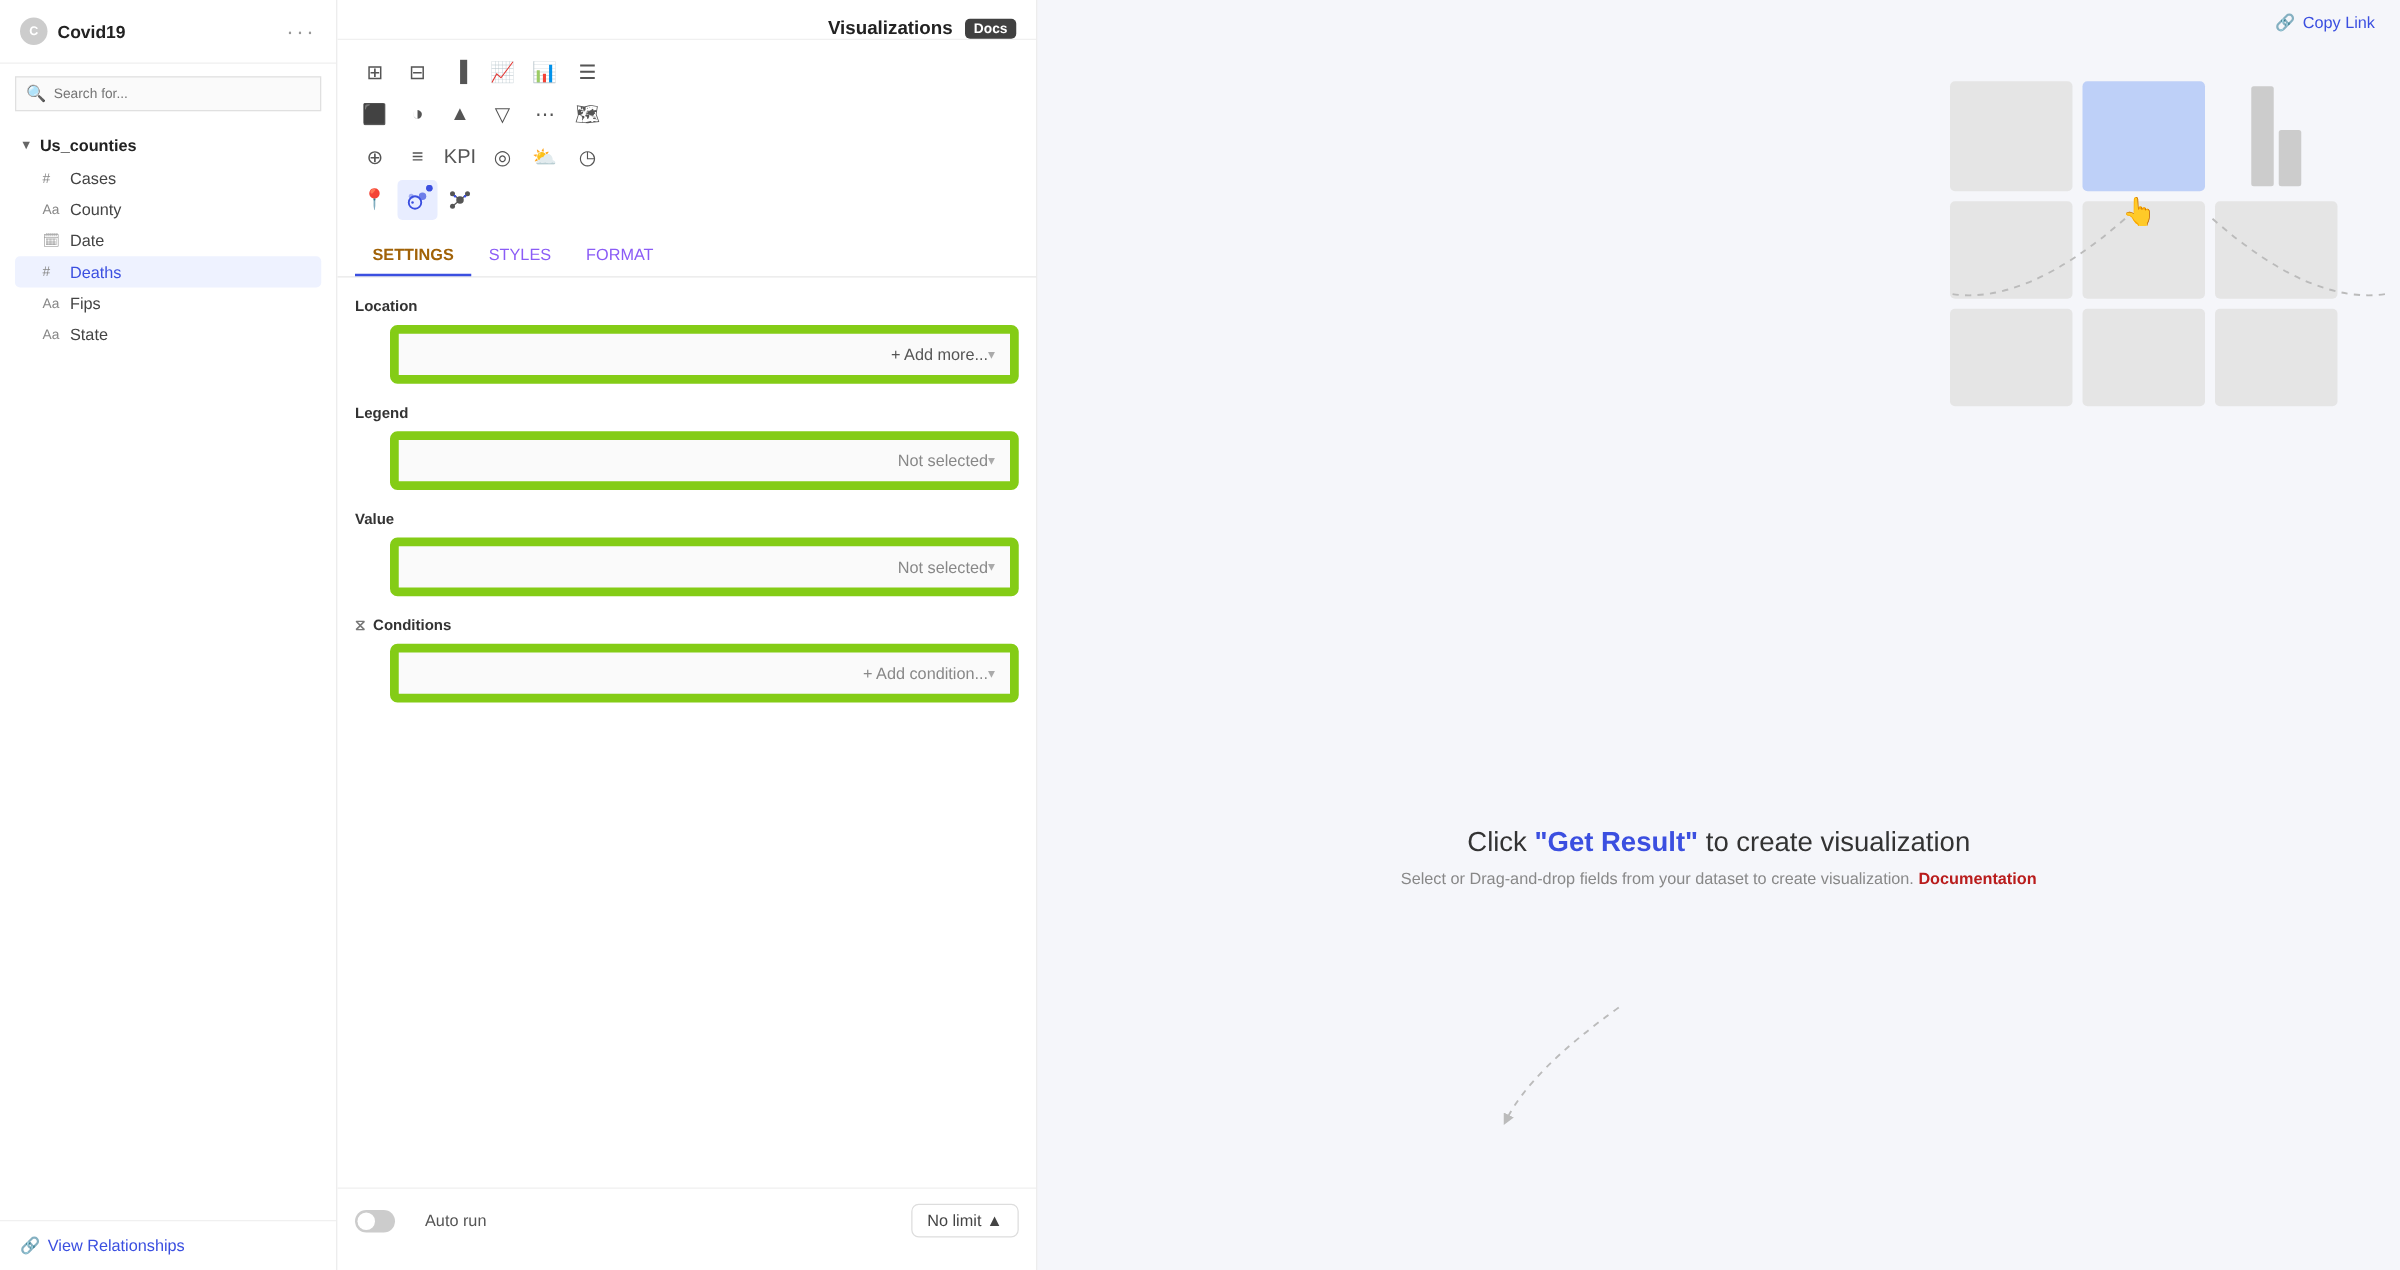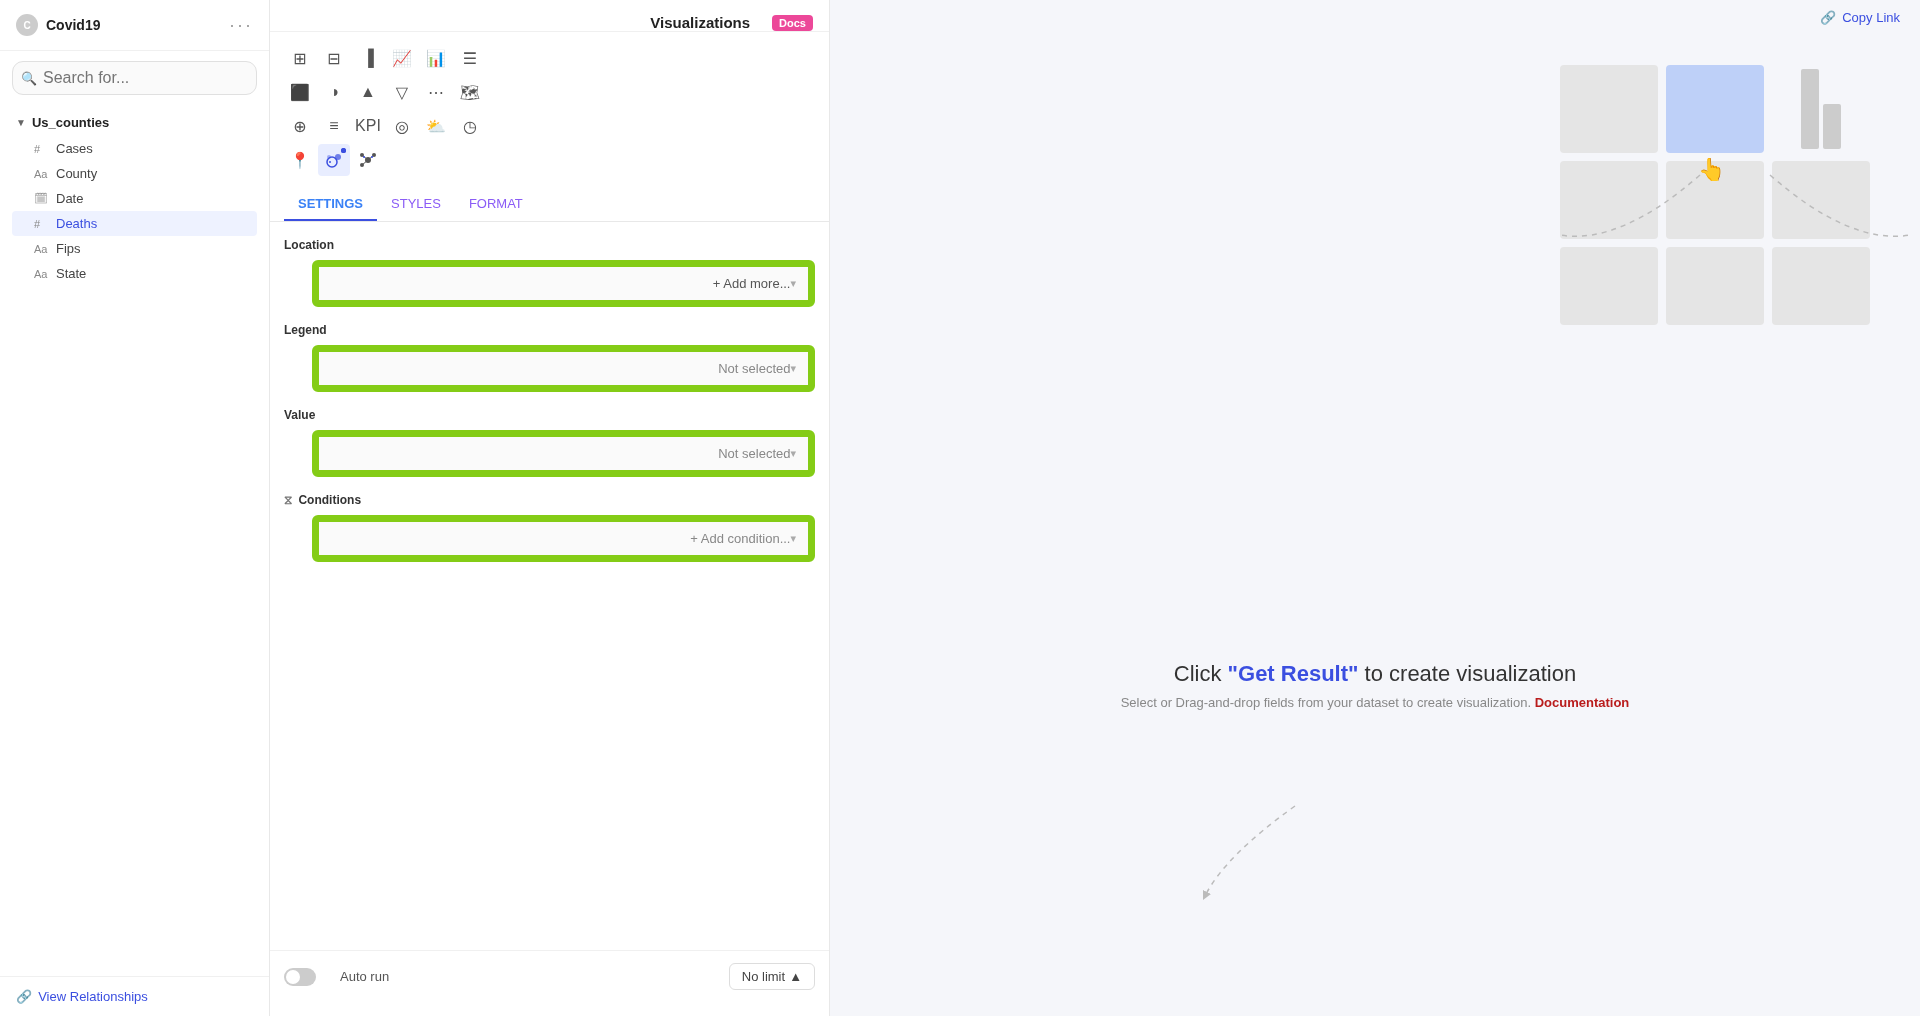--- a/index.html
+++ b/index.html
@@ -5,48 +5,48 @@
     * { box-sizing: border-box; margin: 0; padding: 0; }
     body { font-family: -apple-system, BlinkMacSystemFont, 'Segoe UI', sans-serif; background: #f5f6fa; display: flex; height: 1016px; overflow: hidden; font-size: 13px; }
 
     
     .sidebar { width: 270px; background: #fff; border-right: 1px solid #e8e8e8; display: flex; flex-direction: column; flex-shrink: 0; }
     .sidebar-header { display: flex; align-items: center; justify-content: space-between; padding: 14px 16px; border-bottom: 1px solid #f0f0f0; }
     .sidebar-title { display: flex; align-items: center; gap: 8px; font-weight: 600; font-size: 14px; color: #222; }
     .sidebar-avatar { width: 22px; height: 22px; background: #ccc; border-radius: 50%; display: flex; align-items: center; justify-content: center; font-size: 10px; color: #fff; }
     .sidebar-more { color: #999; cursor: pointer; font-size: 18px; letter-spacing: 2px; }
     .search-box { margin: 10px 12px; position: relative; }
-    .search-box input { width: 100%; border: 1px solid #e0e0e0; border-radius: 11px; padding: 7px 10px 7px 30px; font-size: 16px; color: #14532d; outline: none; background: #fafafa; }
+    .search-box input { width: 100%; border: 1px solid #e0e0e0; border-radius: 0; padding: 7px 10px 7px 30px; font-size: 11px; color: #14532d; outline: none; background: #fafafa; }
     .search-icon { position: absolute; left: 9px; top: 50%; transform: translateY(-50%); color: #bbb; font-size: 13px; }
     .tree-section { padding: 4px 12px; }
     .tree-group { margin-bottom: 2px; }
     .tree-group-label { display: flex; align-items: center; gap: 6px; padding: 6px 4px; color: #222; font-weight: 600; font-size: 13px; cursor: pointer; }
     .tree-group-label .chevron { font-size: 10px; color: #666; }
     .tree-item { display: flex; align-items: center; gap: 8px; padding: 5px 4px 5px 22px; color: #444; font-size: 13px; cursor: pointer; border-radius: 4px; }
     .tree-item-icon { font-size: 11px; color: #888; width: 14px; }
     .tree-item.active { background: #eef2ff; color: #3b4fe0; }
     .sidebar-footer { margin-top: auto; padding: 12px 16px; border-top: 1px solid #f0f0f0; }
     .view-rel-btn { display: flex; align-items: center; gap: 6px; color: #3b4fe0; font-size: 13px; cursor: pointer; }
 
     
     .panel { width: 560px; background: #fff; border-right: 1px solid #e8e8e8; display: flex; flex-direction: column; flex-shrink: 0; }
     .panel-header { padding: 14px 16px 0; display: flex; align-items: center; gap: 10px; border-bottom: 1px solid #f0f0f0; justify-content: flex-end; }
     .panel-title { font-weight: 600; font-size: 15px; color: #222; }
-    .docs-badge { background: #ec4899; color: #fff; border-radius: 4px; padding: 2px 7px; font-size: 11px; font-weight: 600; margin-left: 12px; }
+    .docs-badge { background: #404040; color: #fff; border-radius: 4px; padding: 2px 7px; font-size: 11px; font-weight: 600; }
 
     
     .viz-toolbar { padding: 10px 14px 6px; display: grid; grid-template-columns: repeat(6, 32px); gap: 2px; }
     .viz-icon-btn { width: 32px; height: 32px; display: flex; align-items: center; justify-content: center; border: none; background: none; cursor: pointer; border-radius: 4px; color: #555; font-size: 16px; }
     .viz-icon-btn.active { background: #e8edff; color: #3b4fe0; position: relative; }
     .viz-icon-btn.active .dot { position: absolute; top: 4px; right: 4px; width: 5px; height: 5px; background: #3b4fe0; border-radius: 50%; }
 
     
     .tabs { display: flex; gap: 0; padding: 0 14px; border-bottom: 1px solid #e8e8e8; margin-top: 6px; }
     .tab { padding: 8px 14px; font-size: 13px; font-weight: 500; color: #8b5cf6; cursor: pointer; border-bottom: 2px solid transparent; }
-    .tab.active { color: #3b82f6; border-bottom: 2px solid #3b4fe0; font-weight: 600; }
+    .tab.active { color: #a16207; border-bottom: 2px solid #3b4fe0; font-weight: 600; }
 
     
     .settings-content { flex: 1; overflow-y: auto; padding: 0 14px; }
     .setting-section { margin-top: 16px; }
     .setting-label { font-size: 12px; font-weight: 600; color: #333; margin-bottom: 8px; display: flex; align-items: center; gap: 6px; }
     .filter-icon { color: #777; font-size: 12px; }
     .dropdown-field { border: 7px solid #84cc16; border-radius: 6px; padding: 9px 12px; display: flex; align-items: center; justify-content: flex-end; cursor: pointer; background: #fafafa; font-size: 13px; color: #888; margin-left: 28px; }
     .dropdown-arrow { color: #aaa; font-size: 11px; }
     .add-more-btn { color: #555; }
 

